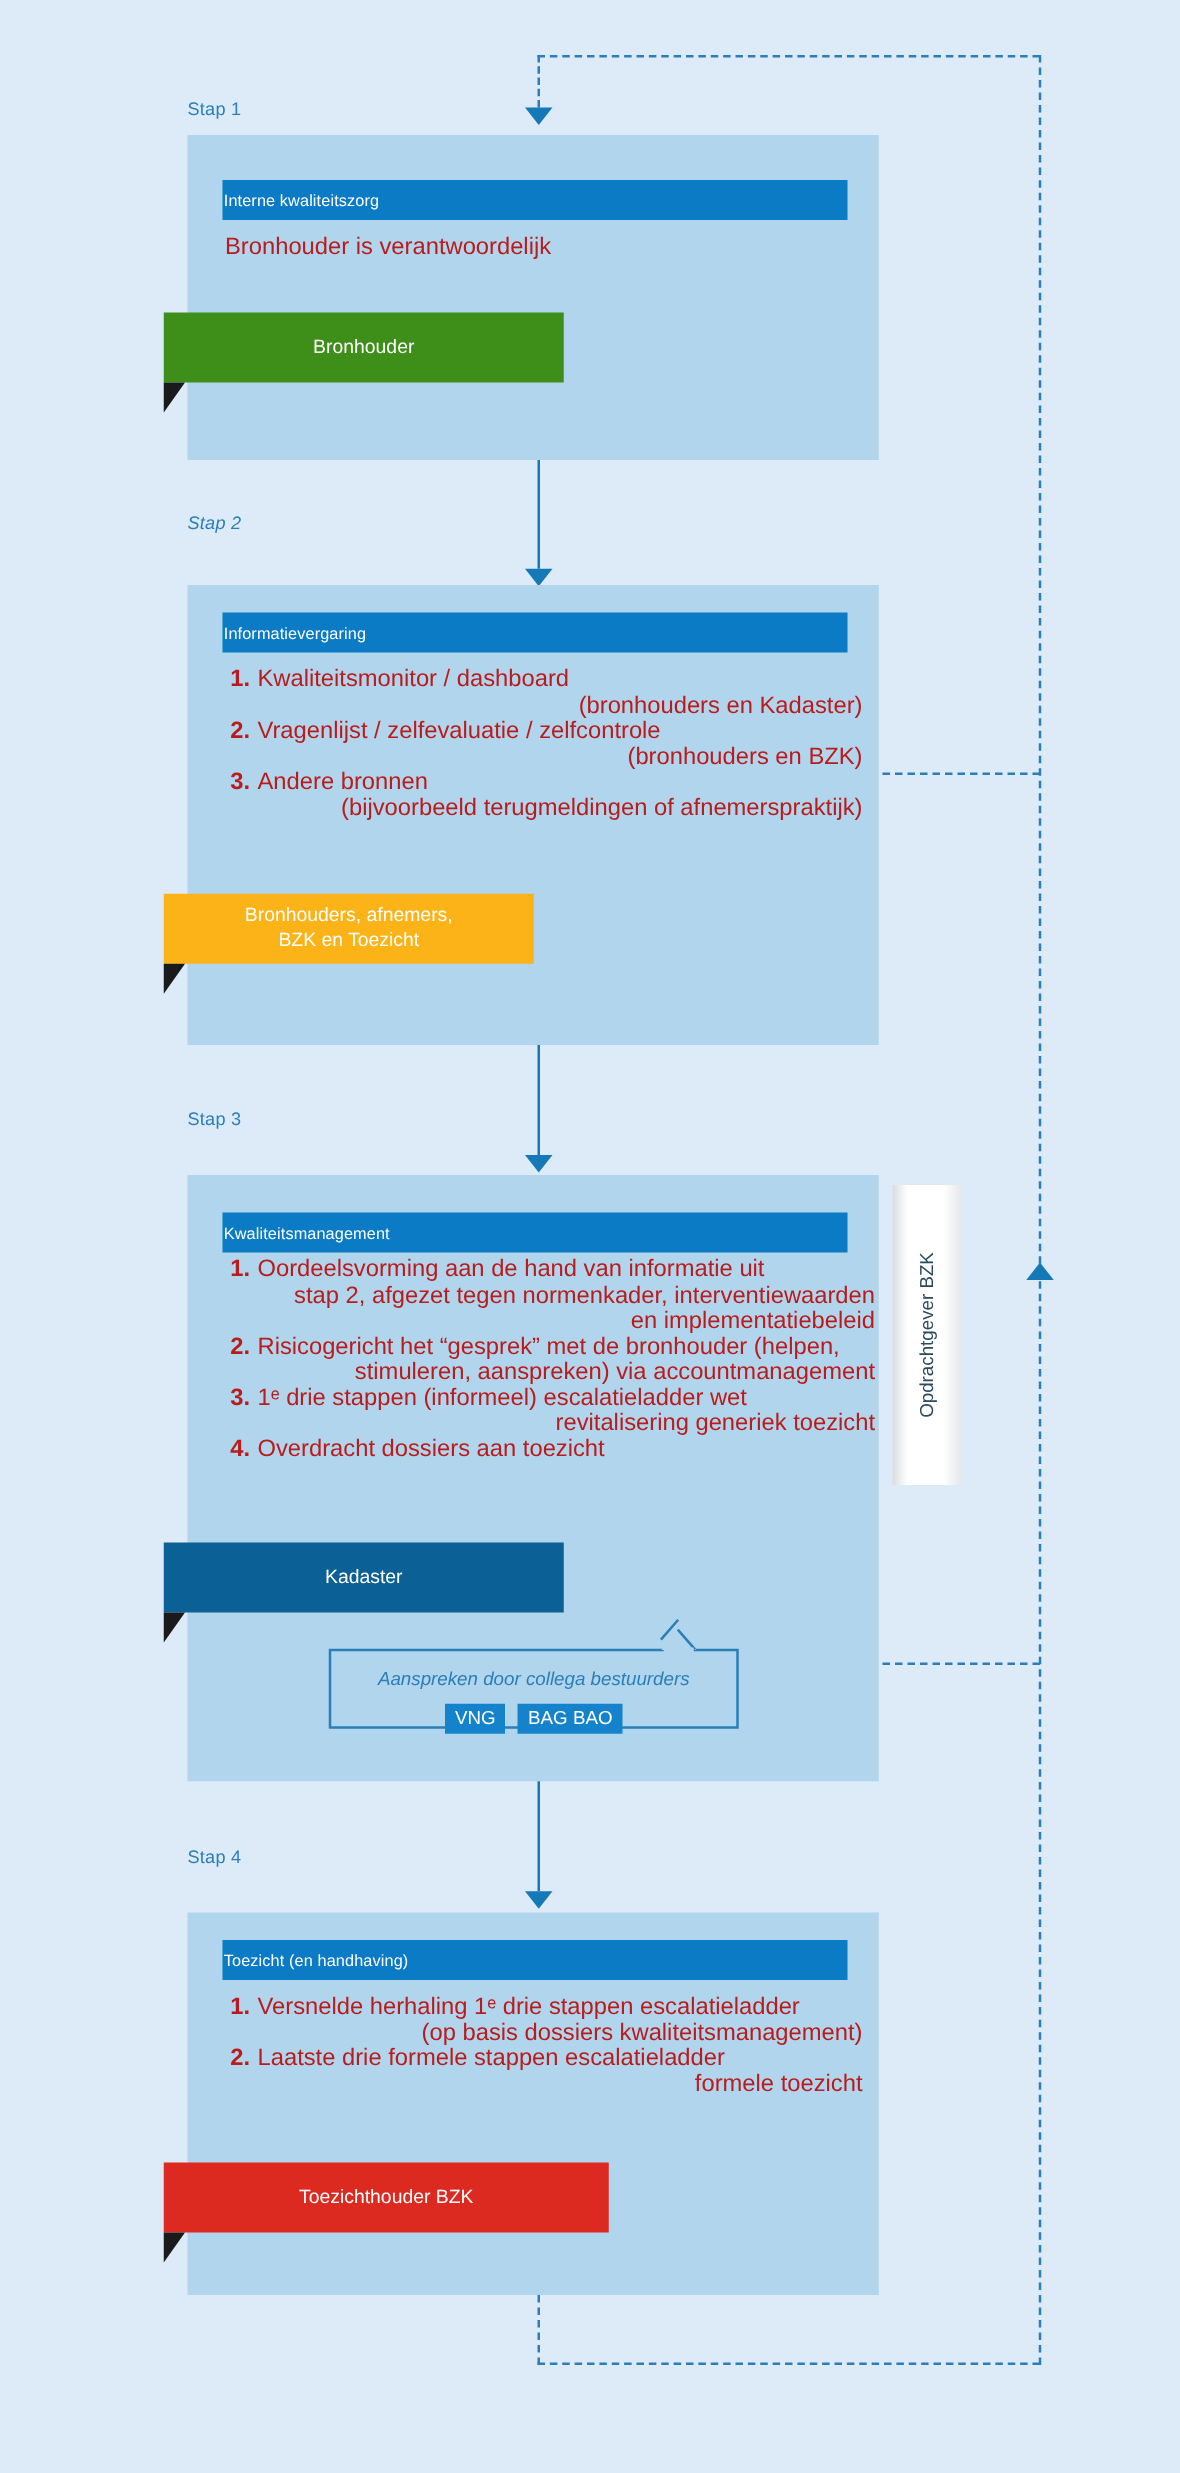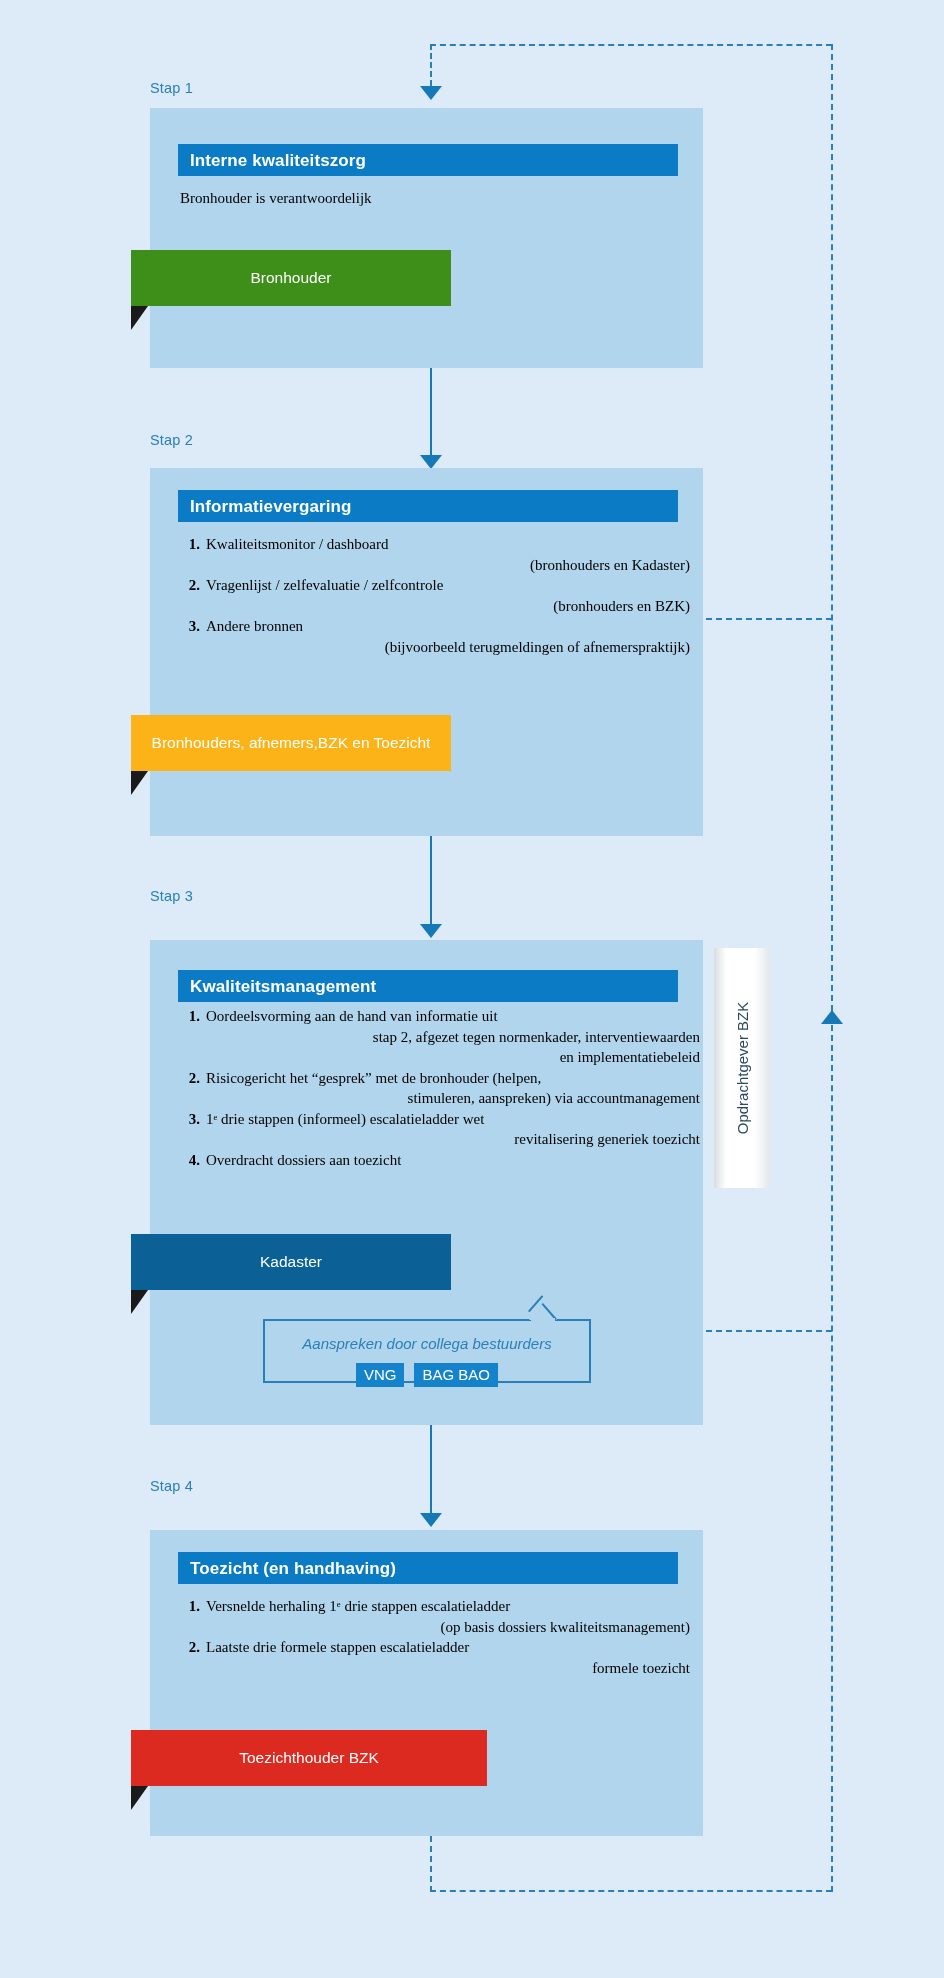--- a/index.html
+++ b/index.html
@@ -24,37 +24,36 @@
     color:#2a7fb8;
     letter-spacing:.2px;
     white-space:nowrap;
   }
 
   
   .hdr{
     position:absolute;
     background:#0a7bc4;
     color:#ffffff;
-    font-size:17px;
-    font-weight:bold;
+    font-size:13px;
+    font-weight:normal;
     line-height:1;
     display:flex;
     align-items:center;
-    padding-left:12px;
+    padding-left:1px;
     box-sizing:border-box;
     letter-spacing:.1px;
   }
 
   
   .body-text{
     position:absolute;
-    font-size:15px;
+    font-size:19px;
     line-height:20.5px;
-    color:#000000;
-    font-family:Liberation Serif, serif;
+    color:#b91c1c;
   }
   ol.numlist{
     margin:0;padding:0;list-style:none;
   }
   ol.numlist li{
     position:relative;
     padding-left:26px;
     margin:0 0 0 0;
   }
   ol.numlist li .num{
@@ -213,21 +212,21 @@
   </div>
 
   <div class="actor" style="left:131px; top:250px; width:320px; height:56px; background:#3e8f1a;">
     <span>Bronhouder</span>
     <span class="notch"></span>
   </div>
 
   <div class="conn" style="left:430px; top:368px; height:87px;"></div>
   <div class="conn-head" style="left:420px; top:455px;"></div>
 
-  <div class="step-label" style="left:150px; top:432px;">Stap 2</div>
+  <div class="step-label" style="left:150px; top:411px;font-style:italic;">Stap 2</div>
 
   <div class="panel" style="left:150px; top:468px; width:553px; height:368px;">
     <div class="hdr" style="left:28px; top:22px; width:500px; height:32px;">Informatievergaring</div>
 
     <div class="body-text" style="left:30px; top:66px; width:510px;">
       <ol class="numlist">
         <li>
           <span class="num">1.</span>
           <span>Kwaliteitsmonitor / dashboard</span>
           <span class="sub">(bronhouders en Kadaster)</span>
@@ -239,21 +238,21 @@
         </li>
         <li>
           <span class="num">3.</span>
           <span>Andere bronnen</span>
           <span class="sub">(bijvoorbeeld terugmeldingen of afnemerspraktijk)</span>
         </li>
       </ol>
     </div>
   </div>
 
-  <div class="actor" style="left:131px; top:715px; width:320px; height:56px; background:#fbb318; flex-direction:row;">
+  <div class="actor" style="left:131px; top:715px; width:296px; height:56px; background:#fbb318; flex-direction:column;">
     <span>Bronhouders, afnemers,</span>
     <span>BZK en Toezicht</span>
     <span class="notch"></span>
   </div>
 
   <div class="conn" style="left:430px; top:836px; height:88px;"></div>
   <div class="conn-head" style="left:420px; top:924px;"></div>
 
   <div class="step-label" style="left:150px; top:888px;">Stap 3</div>
 

